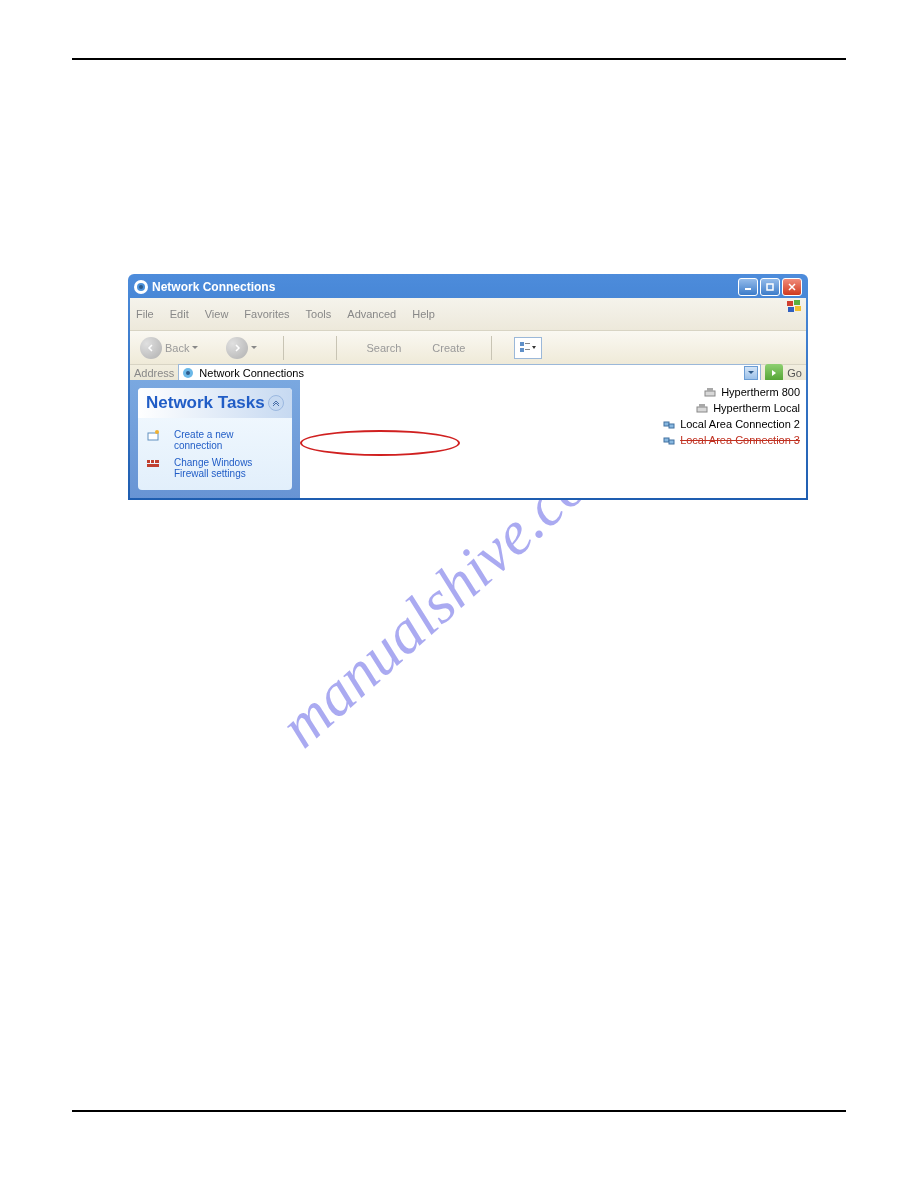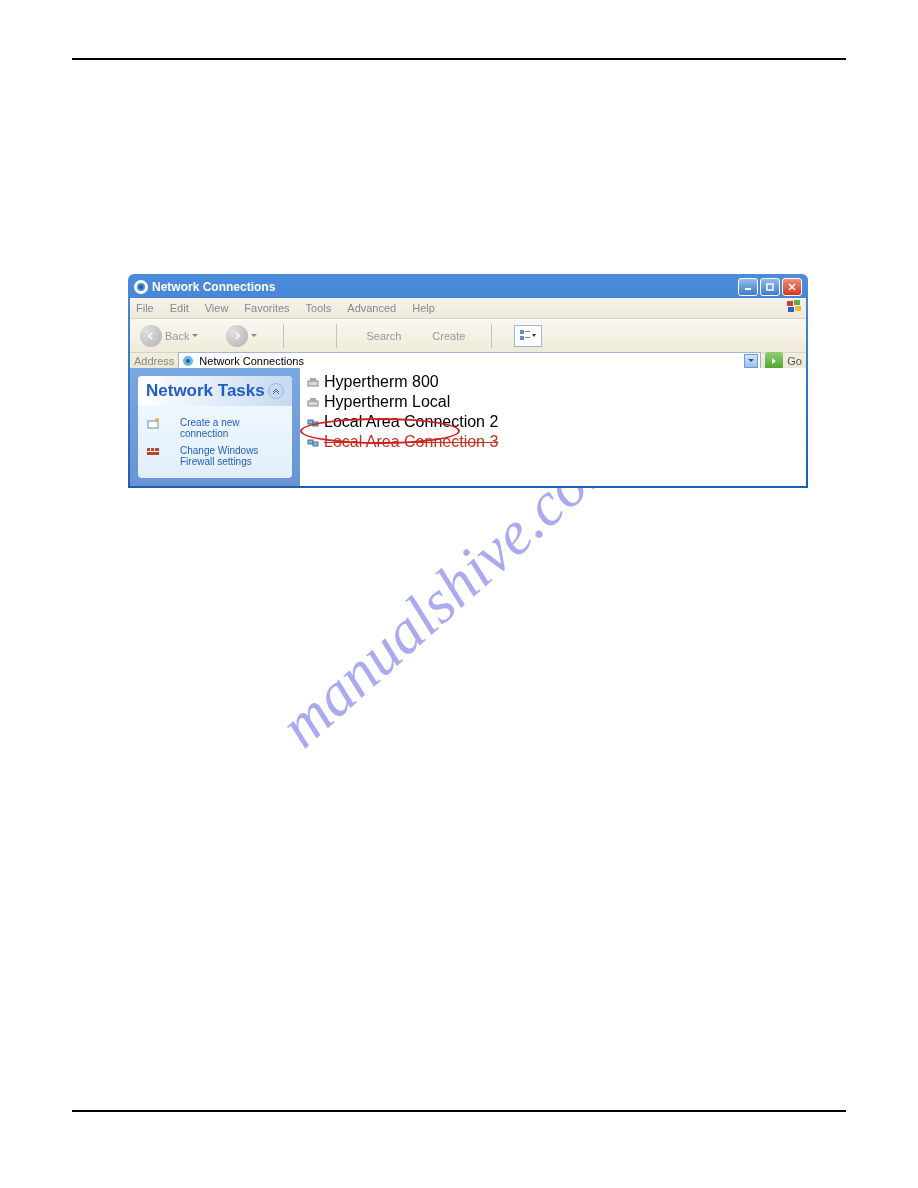--- a/index.html
+++ b/index.html
@@ -63,21 +63,21 @@
     align-items: center;
     justify-content: center;
     color: #fff;
     font-size: 11px;
     font-weight: bold;
   }
   .win-min, .win-max { background: linear-gradient(to bottom, #94bbea, #3d7cc9); border: 1px solid #fff; }
   .win-close { background: linear-gradient(to bottom, #f08b7a, #d03a1e); border: 1px solid #fff; }
   .menubar {
     background: linear-gradient(to bottom, #f5f3ec, #ede9db);
-    height: 20px;
+    height: 32px;
     display: flex;
     align-items: center;
     padding: 0 6px;
     font-size: 11px;
     color: #888;
     gap: 16px;
     position: relative;
   }
   .menubar .xp-flag {
     position: absolute;
@@ -188,39 +188,40 @@
     border: 1px solid #9bb8e0;
     display: flex; align-items: center; justify-content: center;
   }
   .task-body {
     padding: 8px;
     font-size: 10px;
   }
   .task-link {
     display: flex;
     align-items: flex-start;
-    gap: 20px;
+    gap: 14px;
     color: #215dc6;
     padding: 3px 0;
     cursor: pointer;
   }
   .task-link-icon { width: 14px; height: 14px; flex-shrink: 0; }
   .content {
     flex: 1;
     padding: 4px 4px;
     background: #fff;
     position: relative;
   }
   .conn-item {
     display: flex;
     align-items: center;
     gap: 4px;
-    font-size: 16px;
+    font-size: 11px;
     padding: 1px 2px;
     position: relative;
+    justify-content: flex-end;
   }
   .conn-icon { width: 14px; height: 14px; flex-shrink: 0; }
   .red-ellipse {
     position: absolute;
     border: 2px solid #d02020;
     border-radius: 50%;
     width: 160px;
     height: 26px;
     left: 0px;
     top: 50px;

